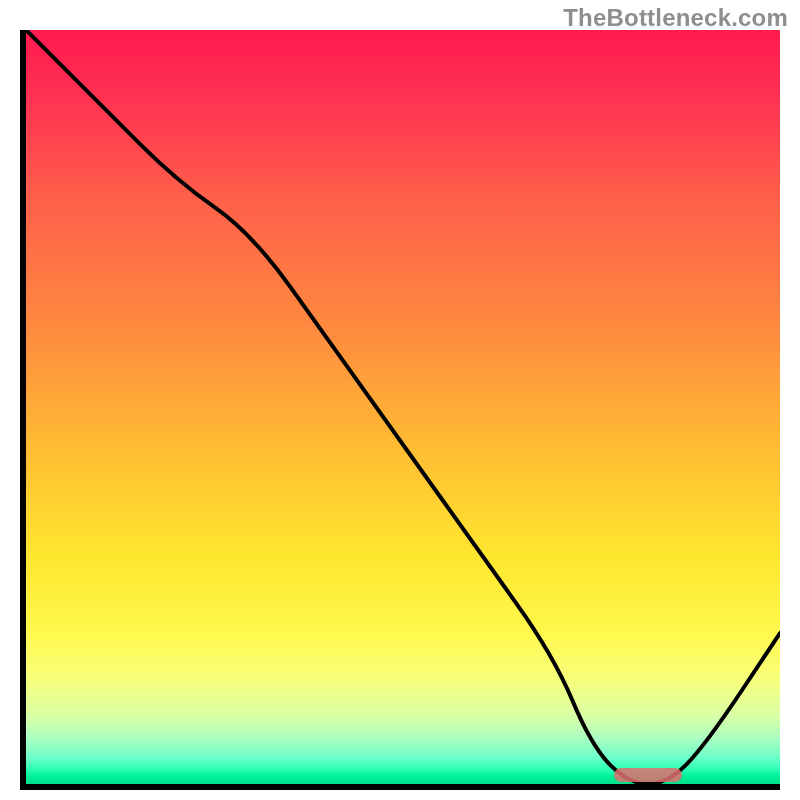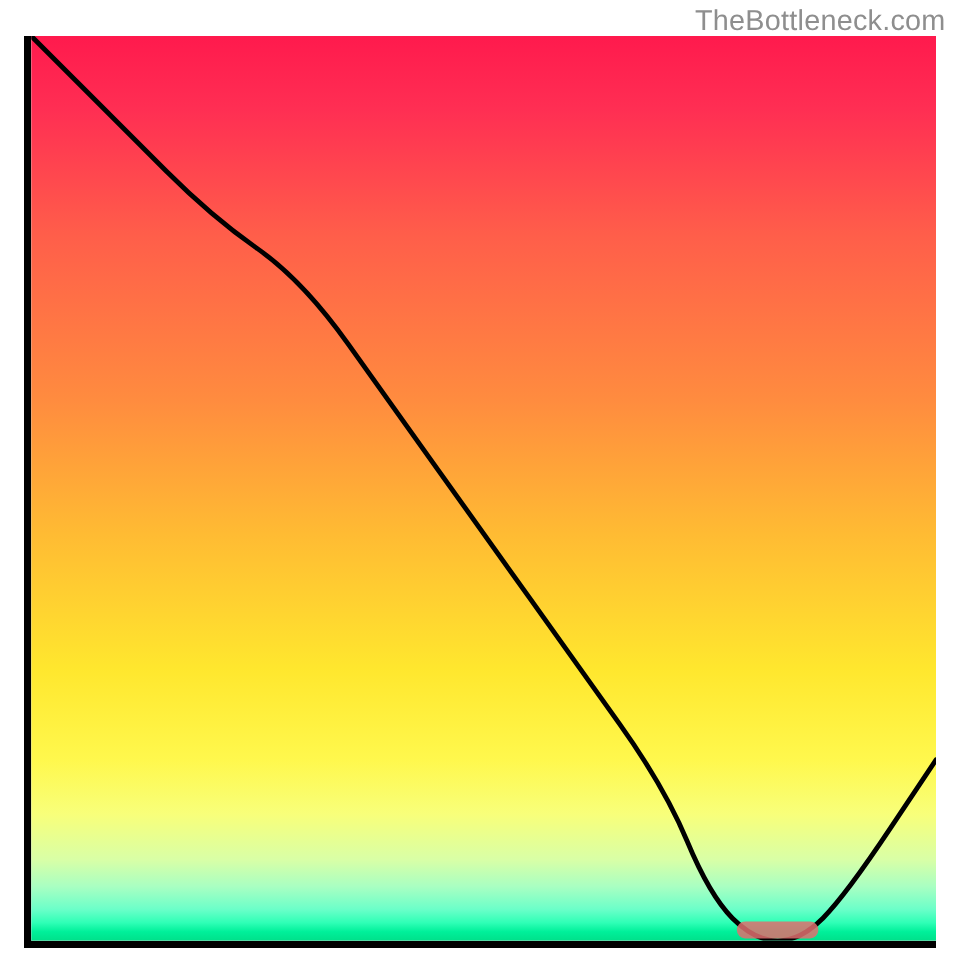--- a/index.html
+++ b/index.html
@@ -14,21 +14,21 @@
   .container {
     position: relative;
     width: 800px;
     height: 800px;
   }
   .attribution {
     position: absolute;
     top: 4px;
     right: 12px;
     font-size: 24px;
-    font-weight: normal;
+    font-weight: bold;
     color: #8e8e8e;
     letter-spacing: 0.2px;
     z-index: 10;
   }
   .plot-frame {
     position: absolute;
     left: 20px;
     top: 30px;
     width: 760px;
     height: 760px;

